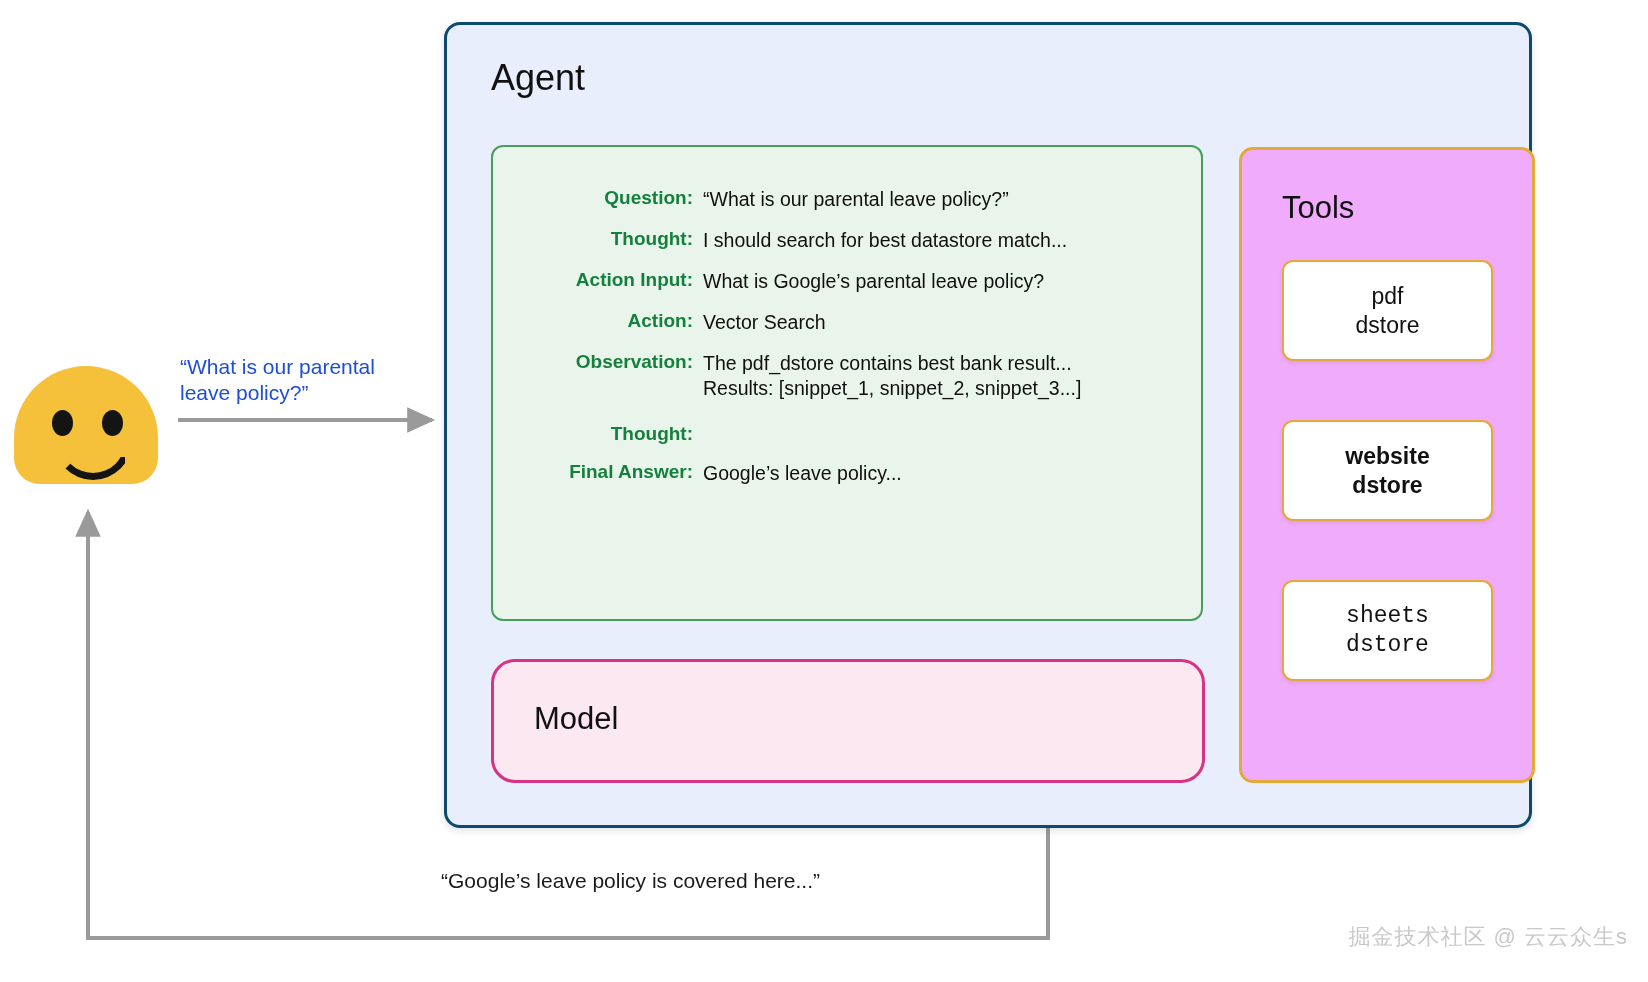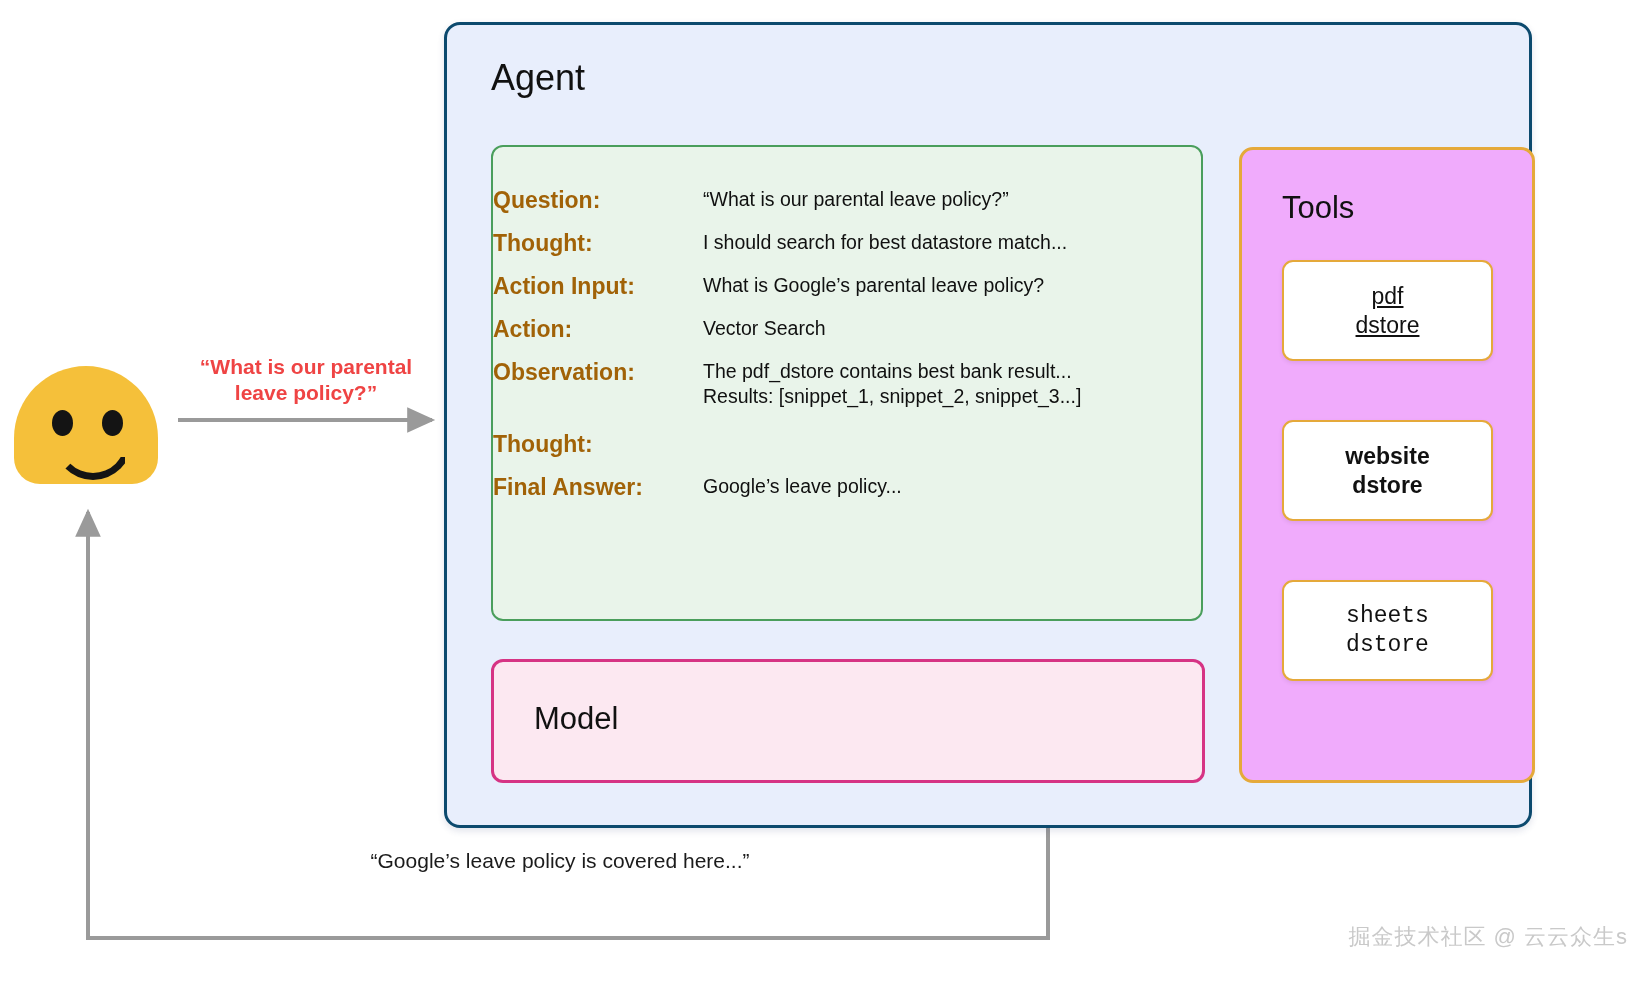--- a/index.html
+++ b/index.html
@@ -33,57 +33,57 @@
     border:7px solid #141414;border-top-color:transparent;
     border-left-color:transparent;border-right-color:transparent;
     border-radius:0 0 40px 40px;
   }
 
   
   svg.wires{position:absolute;inset:0;width:1648px;height:982px;pointer-events:none;}
 
   .q-label{
     position:absolute;left:180px;top:354px;width:252px;
-    text-align:center;font-size:21px;line-height:26px;color:#ef4444;font-weight:bold;
+    text-align:left;font-size:21px;line-height:26px;color:#1d4ed8;
   }
   .bottom-label{
-    position:absolute;left:300px;top:848px;width:520px;
-    text-align:center;font-size:21px;line-height:26px;color:#1b1b1b;
+    position:absolute;left:300px;top:868px;width:520px;
+    text-align:right;font-size:21px;line-height:26px;color:#1b1b1b;
   }
 
   
   .agent{
     position:absolute;left:444px;top:22px;width:1082px;height:800px;
     background:#e8eefc;border:3px solid #0c4a6e;border-radius:16px;
     box-shadow:0 3px 7px rgba(40,60,110,.14);
   }
   .agent-title{
     position:absolute;left:44px;top:32px;font-size:36px;font-weight:400;color:#111;
   }
 
   
   .trace{
     position:absolute;left:44px;top:120px;width:708px;height:472px;
     background:#e9f4ea;border:2px solid #4a9e5c;border-radius:12px;
   }
   .rows{position:absolute;left:0;top:40px;width:100%;}
   .row{display:flex;align-items:flex-start;margin-bottom:16px;}
   .row .lbl{
-    width:200px;text-align:left;padding-right:10px;
-    font-size:23px;font-weight:bold;color:#a16207;white-space:nowrap;
+    width:200px;text-align:right;padding-right:10px;
+    font-size:19px;font-weight:bold;color:#15803d;white-space:nowrap;
   }
   .row .val{
     font-size:19.5px;color:#101010;white-space:pre-wrap;line-height:25px;
   }
   .row.gap{margin-top:22px;}
 
   
   .model{
     position:absolute;left:44px;top:634px;width:708px;height:118px;
-    background:#fce8f1;border:3px solid #d63384;border-radius:12px;
+    background:#fce8f1;border:3px solid #d63384;border-radius:24px;
   }
   .model-title{
     position:absolute;left:40px;top:39px;font-size:31px;color:#111;
   }
 
   
   .tools{
     position:absolute;left:792px;top:122px;width:290px;height:630px;
     background:#f0abfc;border:3px solid #e5a93a;border-radius:14px;
   }
@@ -175,21 +175,21 @@
           </div>
         </div>
     </div>
 
     <div class="model">
       <div class="model-title">Model</div>
     </div>
 
     <div class="tools">
       <div class="tools-title">Tools</div>
-      <div class="tool t1" style="white-space: pre-line; text-decoration: underline;">pdf
+      <div class="tool t1" style="white-space: pre-line;">pdf
 dstore</div>
       <div class="tool t2" style="white-space: pre-line; font-weight: bold;">website
 dstore</div>
       <div class="tool t3" style="white-space: pre-line;">sheets
 dstore</div>
     </div>
   </div>
 
   <div class="watermark">掘金技术社区 @ 云云众生s</div>
 </div>

